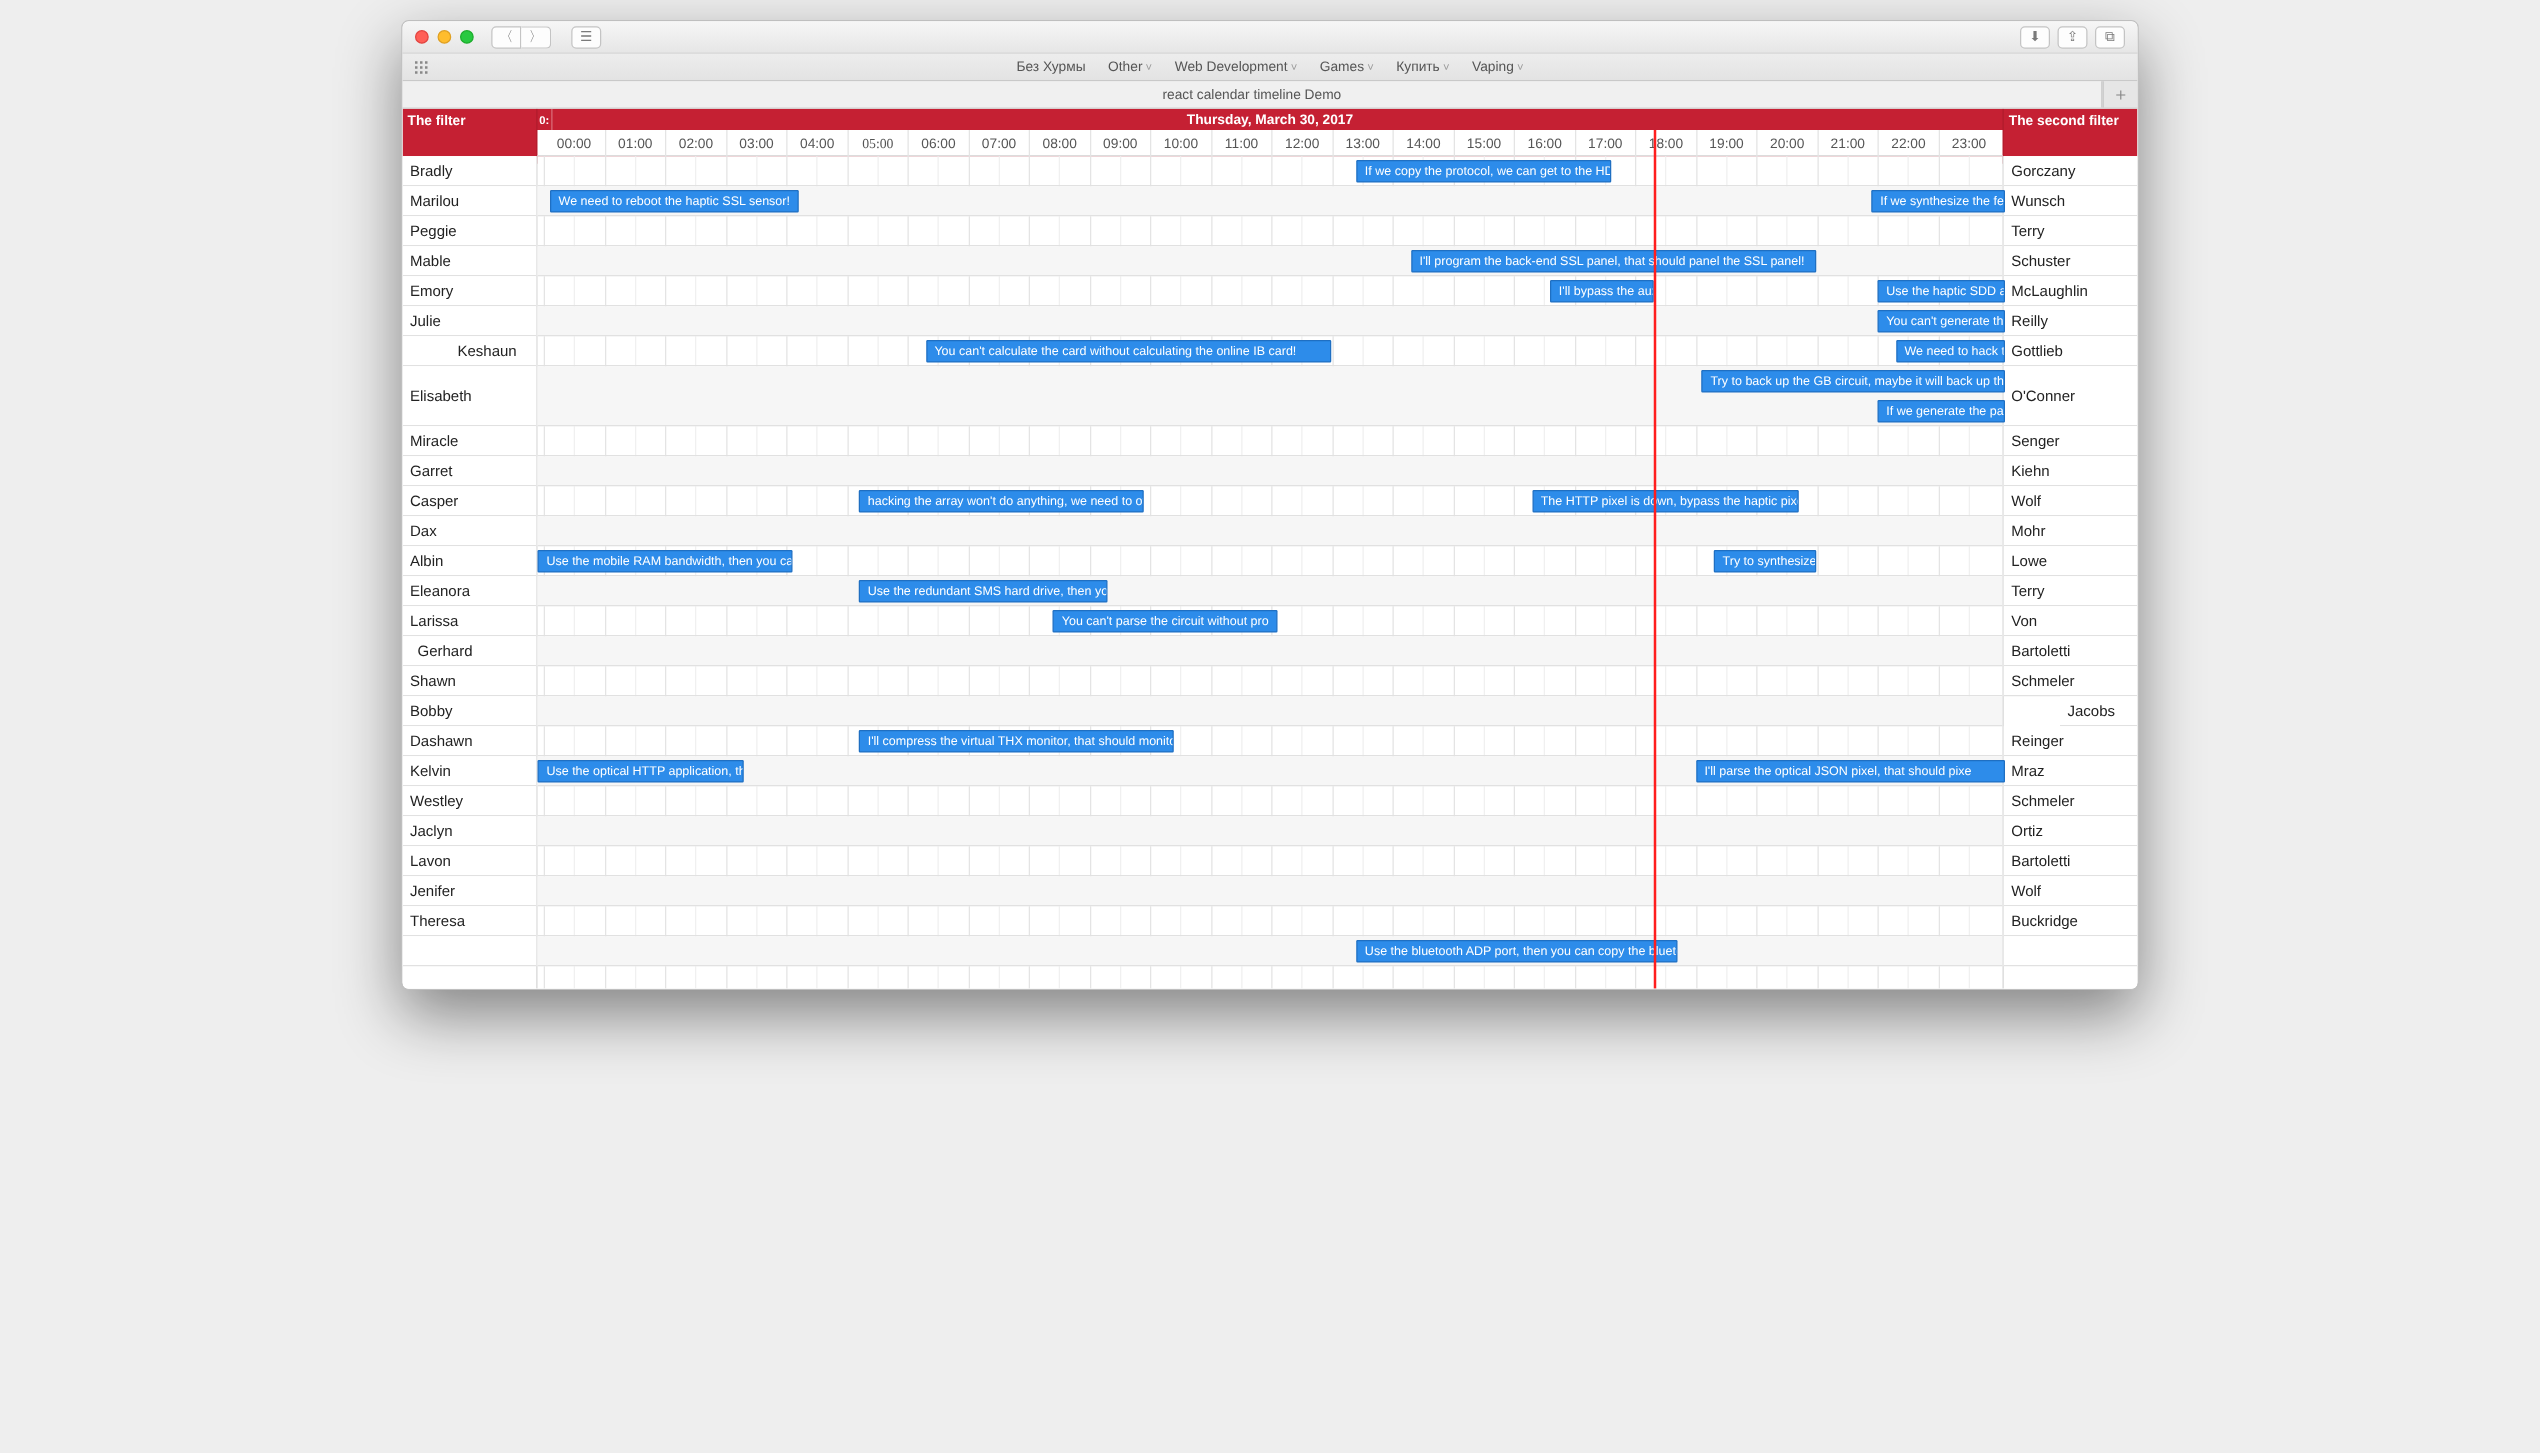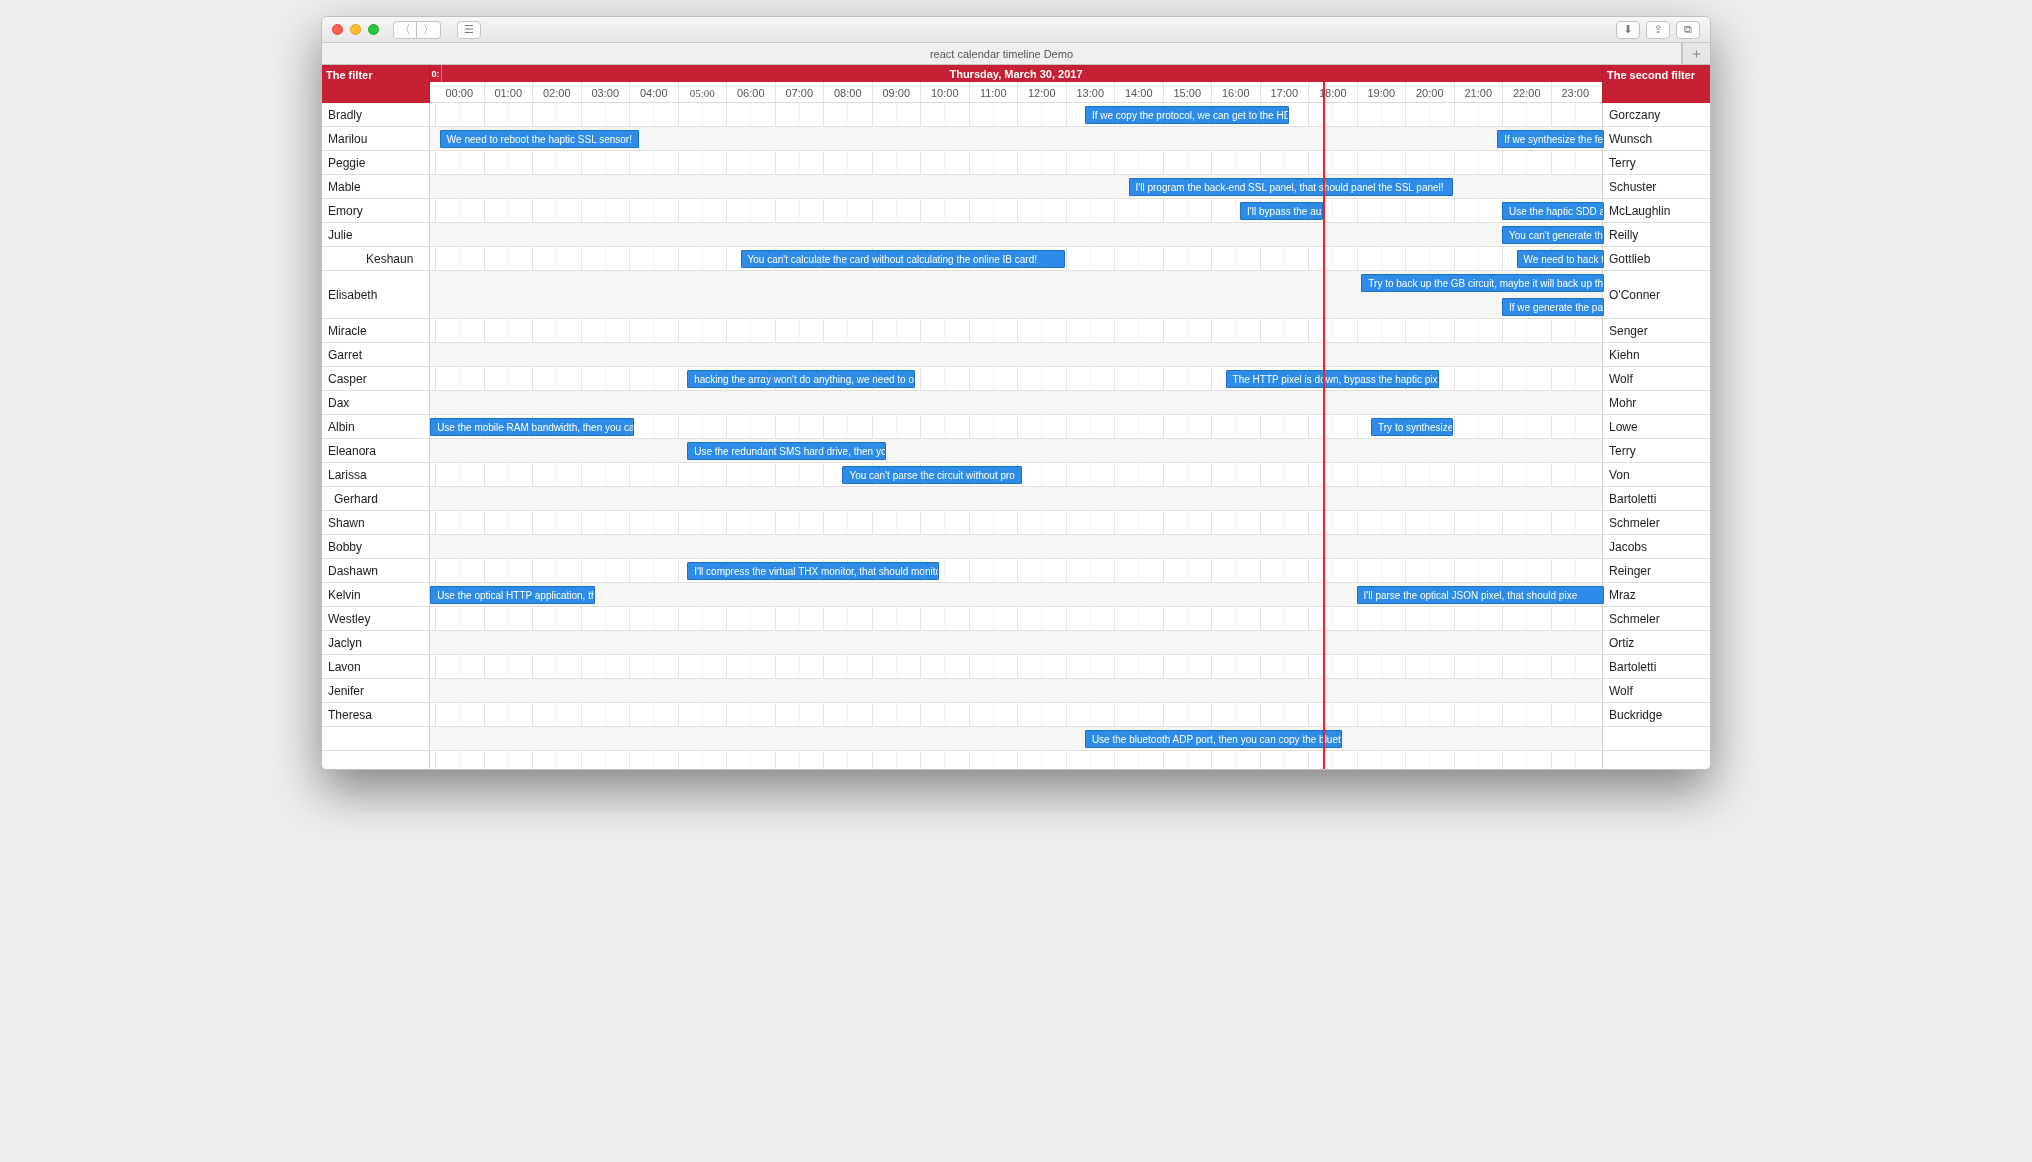--- a/index.html
+++ b/index.html
@@ -167,20 +167,41 @@
       <div class="nav-btn">〉</div>
     </div>
     <div class="sidebar-btn">☰</div>
     <div class="chrome-right">
       <div class="chrome-ic">⬇</div>
       <div class="chrome-ic">⇪</div>
       <div class="chrome-ic">⧉</div>
     </div>
   </div>
 
+  <div class="fav-bar">
+    <div class="fav-grip">
+        <i></i>
+        <i></i>
+        <i></i>
+        <i></i>
+        <i></i>
+        <i></i>
+        <i></i>
+        <i></i>
+        <i></i>
+      </div>
+    <div class="fav-center">
+      <span class="fav-item no-arrow">Без Хурмы</span>
+      <span class="fav-item">Other</span>
+      <span class="fav-item">Web Development</span>
+      <span class="fav-item">Games</span>
+      <span class="fav-item">Купить</span>
+      <span class="fav-item">Vaping</span>
+    </div>
+  </div>
 
   <div class="tab-bar">
     <div class="tab">
       <span>react calendar timeline Demo</span>
     </div>
     <div class="tab-add">＋</div>
   </div>
 
   <div class="timeline">
     <div class="band-red">
@@ -356,21 +377,21 @@
           <div class="row" style="top: 168px; height: 48px;">O'Conner</div>
           <div class="row" style="top: 216px; height: 24px;">Senger</div>
           <div class="row" style="top: 240px; height: 24px;">Kiehn</div>
           <div class="row" style="top: 264px; height: 24px;">Wolf</div>
           <div class="row" style="top: 288px; height: 24px;">Mohr</div>
           <div class="row" style="top: 312px; height: 24px;">Lowe</div>
           <div class="row" style="top: 336px; height: 24px;">Terry</div>
           <div class="row" style="top: 360px; height: 24px;">Von</div>
           <div class="row" style="top: 384px; height: 24px;">Bartoletti</div>
           <div class="row" style="top: 408px; height: 24px;">Schmeler</div>
-          <div class="row" style="top: 432px; height: 24px;">Jacobs</div>
+          <div class="row" style="top: 432px; height: 24px; margin-left: 45px;">Jacobs</div>
           <div class="row" style="top: 456px; height: 24px;">Reinger</div>
           <div class="row" style="top: 480px; height: 24px;">Mraz</div>
           <div class="row" style="top: 504px; height: 24px;">Schmeler</div>
           <div class="row" style="top: 528px; height: 24px;">Ortiz</div>
           <div class="row" style="top: 552px; height: 24px;">Bartoletti</div>
           <div class="row" style="top: 576px; height: 24px;">Wolf</div>
           <div class="row" style="top: 600px; height: 24px;">Buckridge</div>
           <div class="row" style="top: 624px; height: 24px;"></div>
         </div>
     </div>

